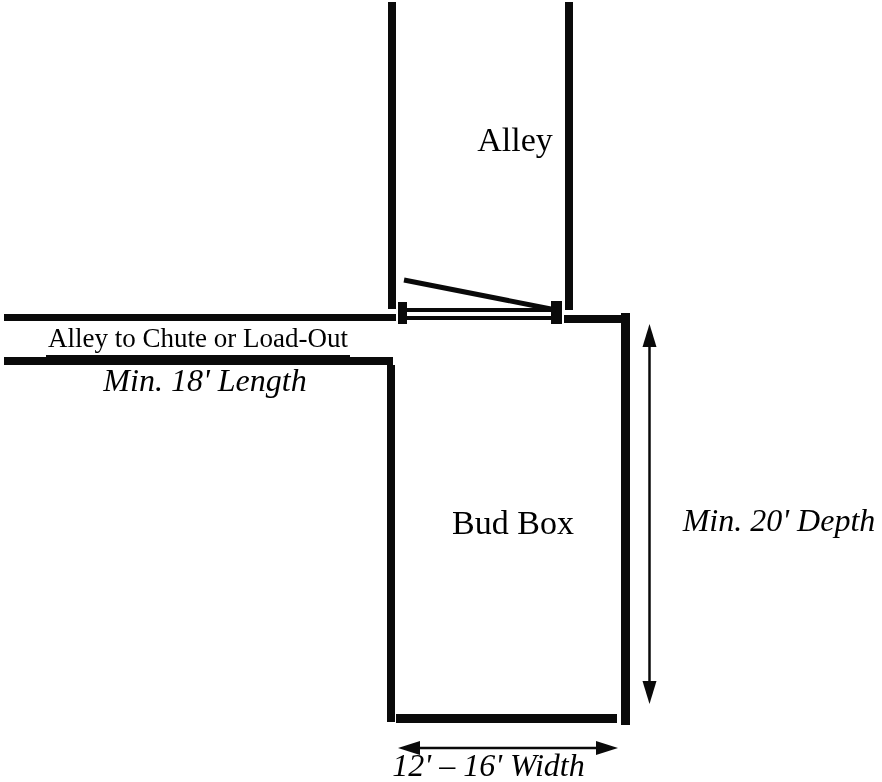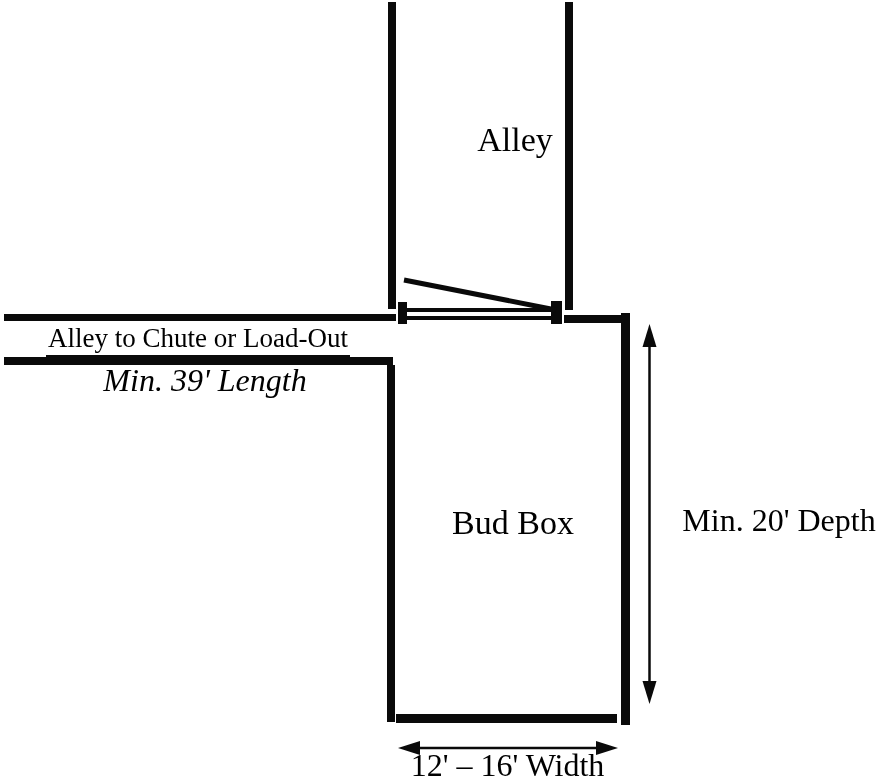--- a/index.html
+++ b/index.html
@@ -51,43 +51,45 @@
     font-size: 32px; line-height: 36px;
     font-style: italic;
   }
   .label-budbox {
     left: 395px; top: 505px; width: 236px;
     font-size: 34px; line-height: 36px;
   }
   .label-depth {
     left: 676px; top: 502px; width: 206px;
     font-size: 32px; line-height: 36px;
+    font-style: italic;
   }
   .label-width {
-    left: 397px; top: 747px; width: 221px;
+    left: 378px; top: 747px; width: 221px;
     font-size: 32px; line-height: 36px;
+    font-style: italic;
   }
 </style>
 </head>
 <body>
 
 <div class="canvas">
 
   <div class="wall" style="left:388px; top:2px; width:8px; height:307px;"></div>
   <div class="wall" style="left:565px; top:2px; width:8px; height:308px;"></div>
 
   <div class="label label-alley">Alley</div>
 
   <div class="wall" style="left:4px; top:314px; width:392px; height:7px;"></div>
   <div class="wall" style="left:4px; top:357px; width:389px; height:8px;"></div>
 
   <div class="label label-lane">
     <span class="underlined">Alley to Chute or Load-Out</span>
   </div>
-  <div class="label label-lane-dim">Min. 39' Length</div>
+  <div class="label label-lane-dim">Min. 18' Length</div>
 
   <div class="gate-part" style="left:398px; top:302px; width:9px; height:22px;"></div>
   <div class="gate-part" style="left:551px; top:301px; width:11px; height:23px;"></div>
   <div class="gate-part" style="left:407px; top:308px; width:144px; height:4px;"></div>
   <div class="gate-part" style="left:407px; top:316px; width:144px; height:4px;"></div>
   <svg class="svgabs" style="left:399px; top:274px;" width="162" height="42" viewBox="0 0 162 42">
     <line x1="5" y1="6" x2="157" y2="36" stroke="#0a0a0a" stroke-width="5"></line>
   </svg>
 
   <div class="wall" style="left:387px; top:365px; width:8px; height:357px;"></div>

